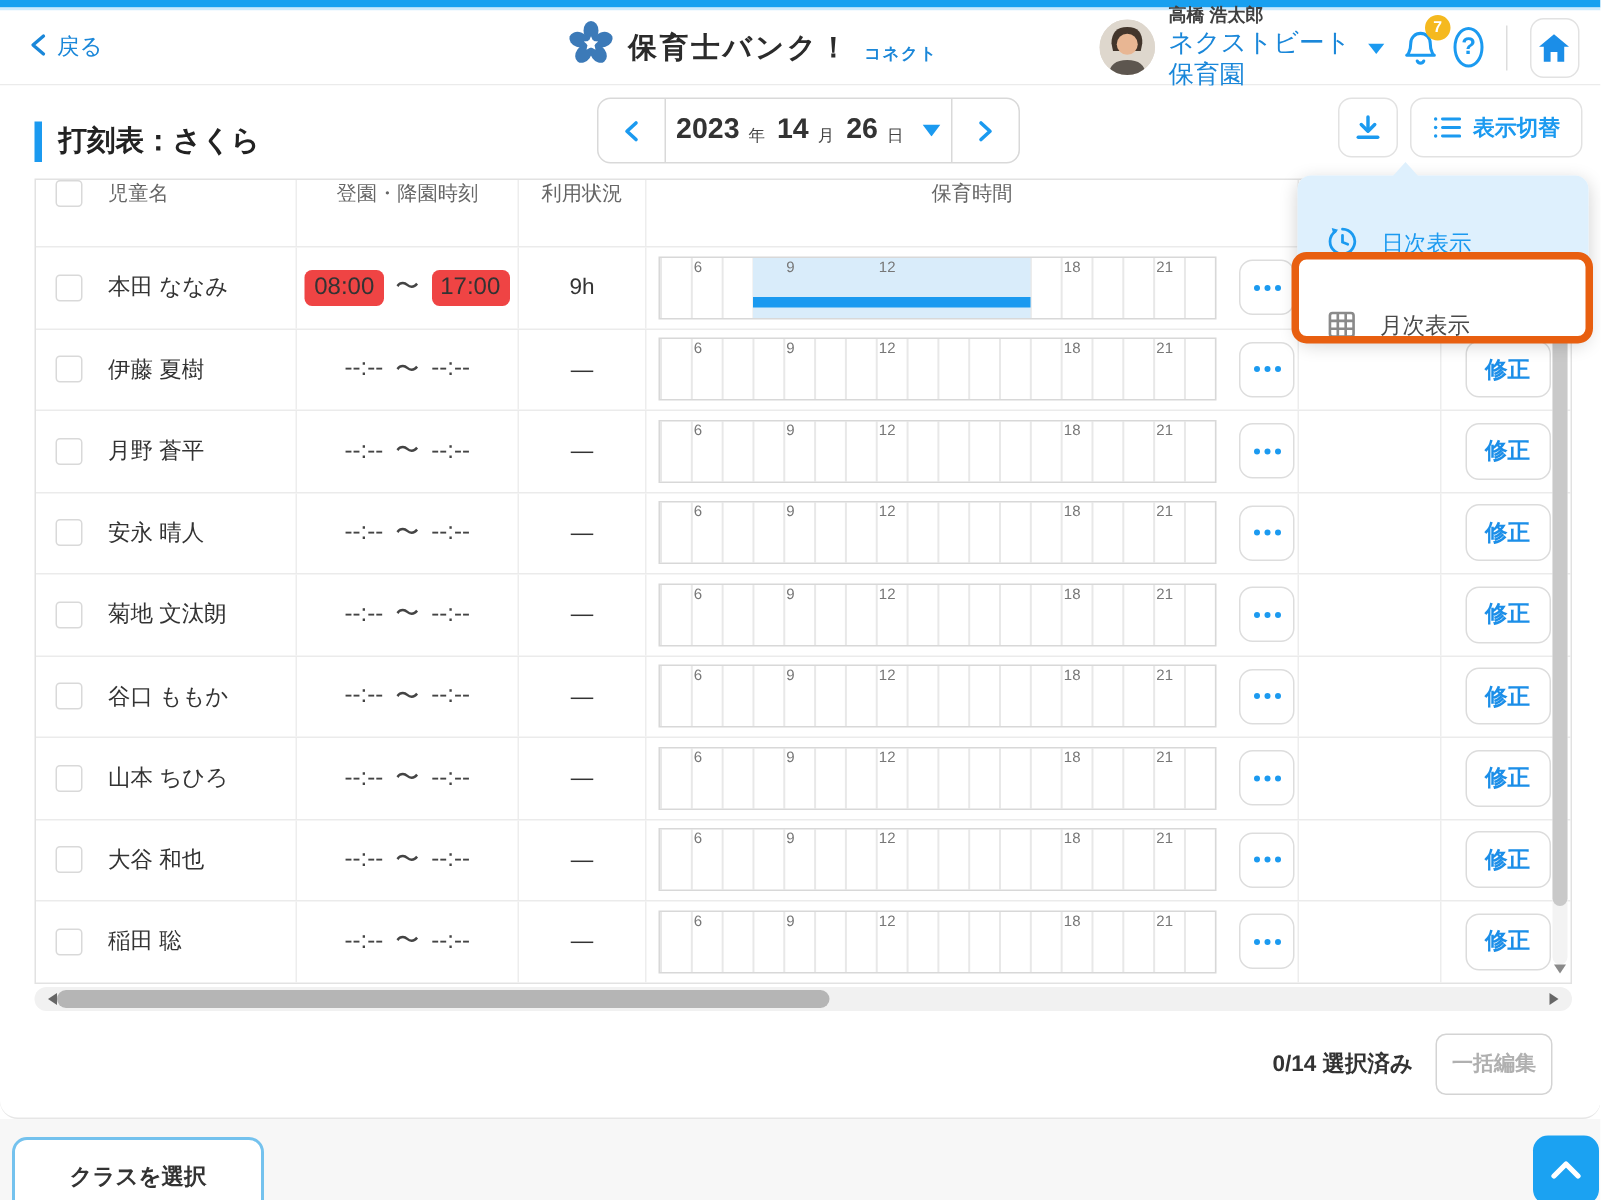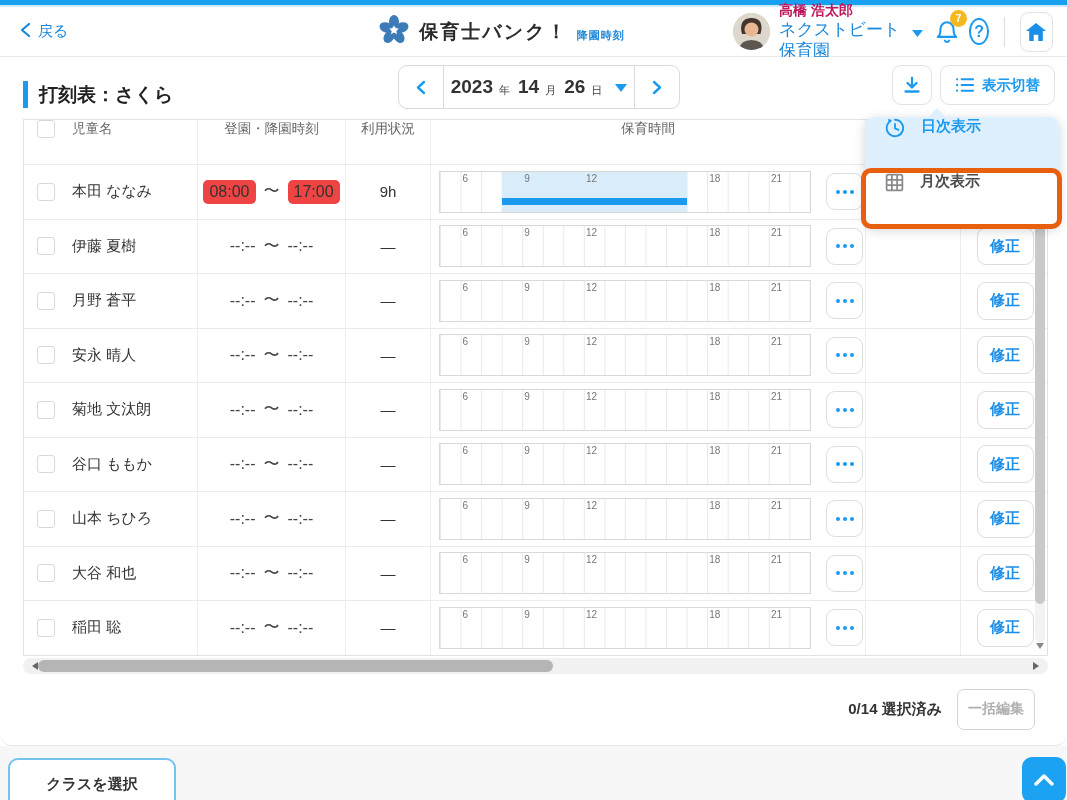--- a/index.html
+++ b/index.html
@@ -17,21 +17,21 @@
   .back { display:flex; align-items:center; gap:7px; color:#1a87d9; font-size:15px;
           width:250px; cursor:pointer; }
   .logo { flex:1; display:flex; justify-content:center; align-items:center; gap:9px; }
   .logo-text { font-size:19px; font-weight:bold; color:#2b2b2b; letter-spacing:2px; }
   .logo-suffix { font-size:11px; font-weight:bold; color:#1b87d8; letter-spacing:1px;
                  margin-top:7px; }
   .userarea { width:320px; display:flex; align-items:center; justify-content:flex-end; gap:9px; }
   .avatar { width:37px; height:37px; border-radius:50%; overflow:hidden; background:#ddd6ce;
             flex:0 0 auto; }
   .uinfo { display:flex; flex-direction:column; line-height:1.25; }
-  .uname { font-size:14px; color:#be185d; font-weight:bold; }
+  .uname { font-size:12px; color:#404040; font-weight:bold; }
   .uorg  { font-size:17px; color:#1a87d9; }
   .icon-btn { position:relative; display:flex; align-items:center; justify-content:center;
               cursor:pointer; }
   .badge { position:absolute; top:-6px; right:-7px; width:17px; height:17px; border-radius:50%;
            background:#f5b91f; color:#fff; font-size:10.5px; font-weight:bold;
            display:flex; align-items:center; justify-content:center; }
   .qmark { width:27px; height:27px; border-radius:50%; border:2.5px solid #1b9af0;
            color:#1b9af0; font-size:16px; font-weight:bold; display:flex; align-items:center;
            justify-content:center; }
   .hdr-div { width:1px; height:30px; background:#ddd; margin:0 6px; }
@@ -122,22 +122,22 @@
                padding-top:15px; cursor:pointer; }
   .scrolltop { position:absolute; right:1px; top:11px; width:44px; height:46px;
                background:#1ba2f2; border-radius:10px; display:flex; align-items:center;
                justify-content:center; cursor:pointer; }
 
   
   .dropdown { position:absolute; left:865px; top:117px; width:194px; z-index:50;
               background:#fff; border-radius:9px; box-shadow:0 3px 12px rgba(0,0,0,.18); }
   .dd-notch { position:absolute; left:928px; top:108px; width:0; height:0; z-index:51;
               border:9px solid transparent; border-bottom:10px solid #def0fd; border-top:none; }
-  .dd-item { height:55px; display:flex; align-items:flex-start; gap:15px; padding-left:19px;
-             font-size:15px; font-weight:bold; cursor:pointer; }
+  .dd-item { height:55px; display:flex; align-items:flex-end; gap:15px; padding-left:19px;
+             font-size:15px; font-weight:normal; cursor:pointer; }
   .dd-item.active { background:#def0fd; color:#1b9af0; border-radius:9px 9px 0 0; }
   .dd-item.plain { background:#fff; color:#4a4a4a; border-radius:0 0 9px 9px; }
 
   
   .annotation { position:absolute; left:861px; top:168px; width:201px; height:61px;
                 border:5px solid #e85f10; border-radius:10px; z-index:70; pointer-events:none; }
 </style>
 </head>
 <body>
 
@@ -161,21 +161,21 @@
             <ellipse cx="16" cy="7.5" rx="5" ry="6.5"></ellipse>
             <ellipse cx="16" cy="7.5" rx="5" ry="6.5" transform="rotate(72 16 16)"></ellipse>
             <ellipse cx="16" cy="7.5" rx="5" ry="6.5" transform="rotate(144 16 16)"></ellipse>
             <ellipse cx="16" cy="7.5" rx="5" ry="6.5" transform="rotate(216 16 16)"></ellipse>
             <ellipse cx="16" cy="7.5" rx="5" ry="6.5" transform="rotate(288 16 16)"></ellipse>
           </g>
           <polygon fill="#fff" points="16,11.2 17.4,14.3 20.8,14.6 18.3,16.9 19,20.2 16,18.5 13,20.2 13.7,16.9 11.2,14.6 14.6,14.3"></polygon>
         </svg>
       </span>
       <span class="logo-text">保育士バンク！</span>
-      <span class="logo-suffix">降園時刻</span>
+      <span class="logo-suffix">コネクト</span>
     </div>
     <div class="userarea">
       <div class="avatar">
         <svg width="37" height="37" viewBox="0 0 37 37">
           <rect width="37" height="37" fill="#ded7cd"></rect>
           <path d="M8 16 q0-11 10.5-11 q10.5 0 10 11 l-1 5 h-18.5 Z" fill="#42352b"></path>
           <circle cx="18.5" cy="16.5" r="7" fill="#e8b693"></circle>
           <path d="M6 37 q1-10 12.5-10 q11.5 0 12.5 10 Z" fill="#5d564f"></path>
         </svg>
       </div>

